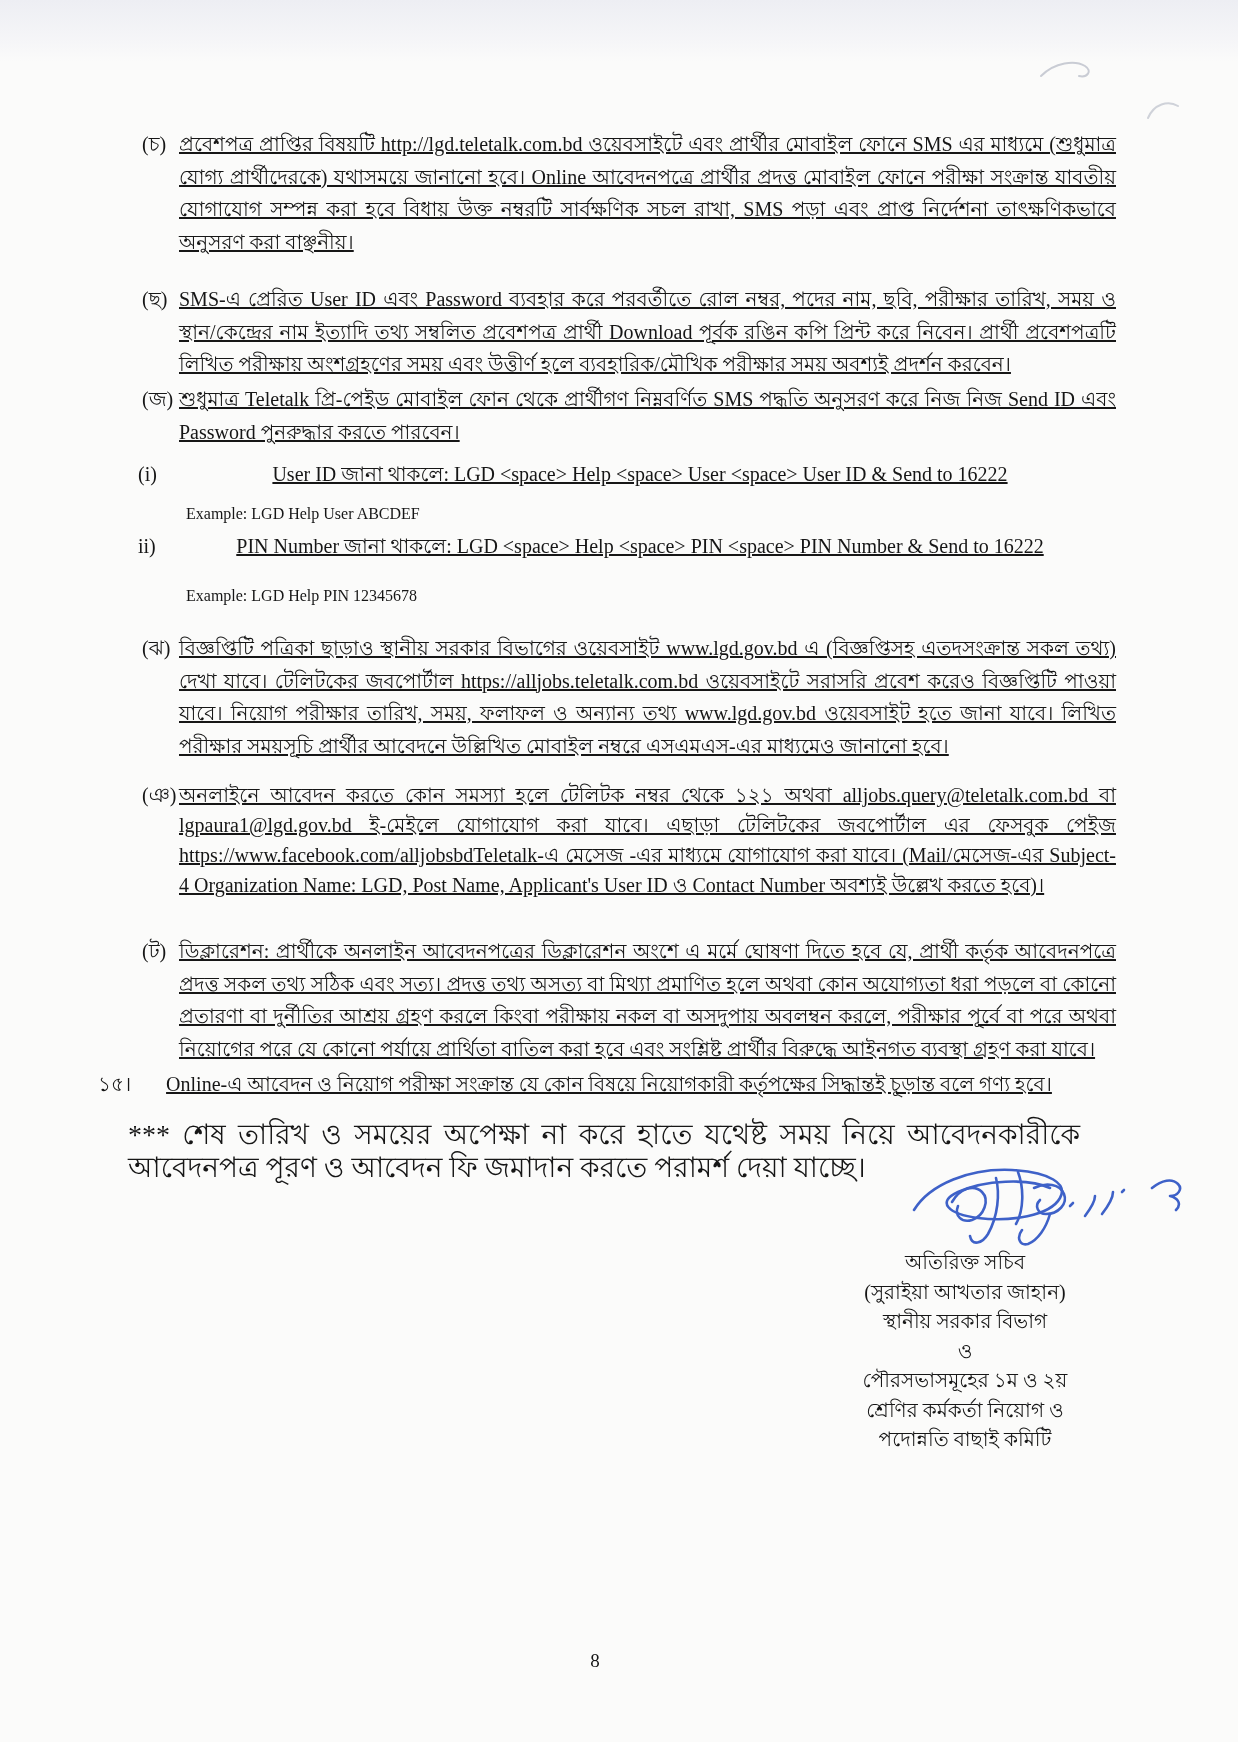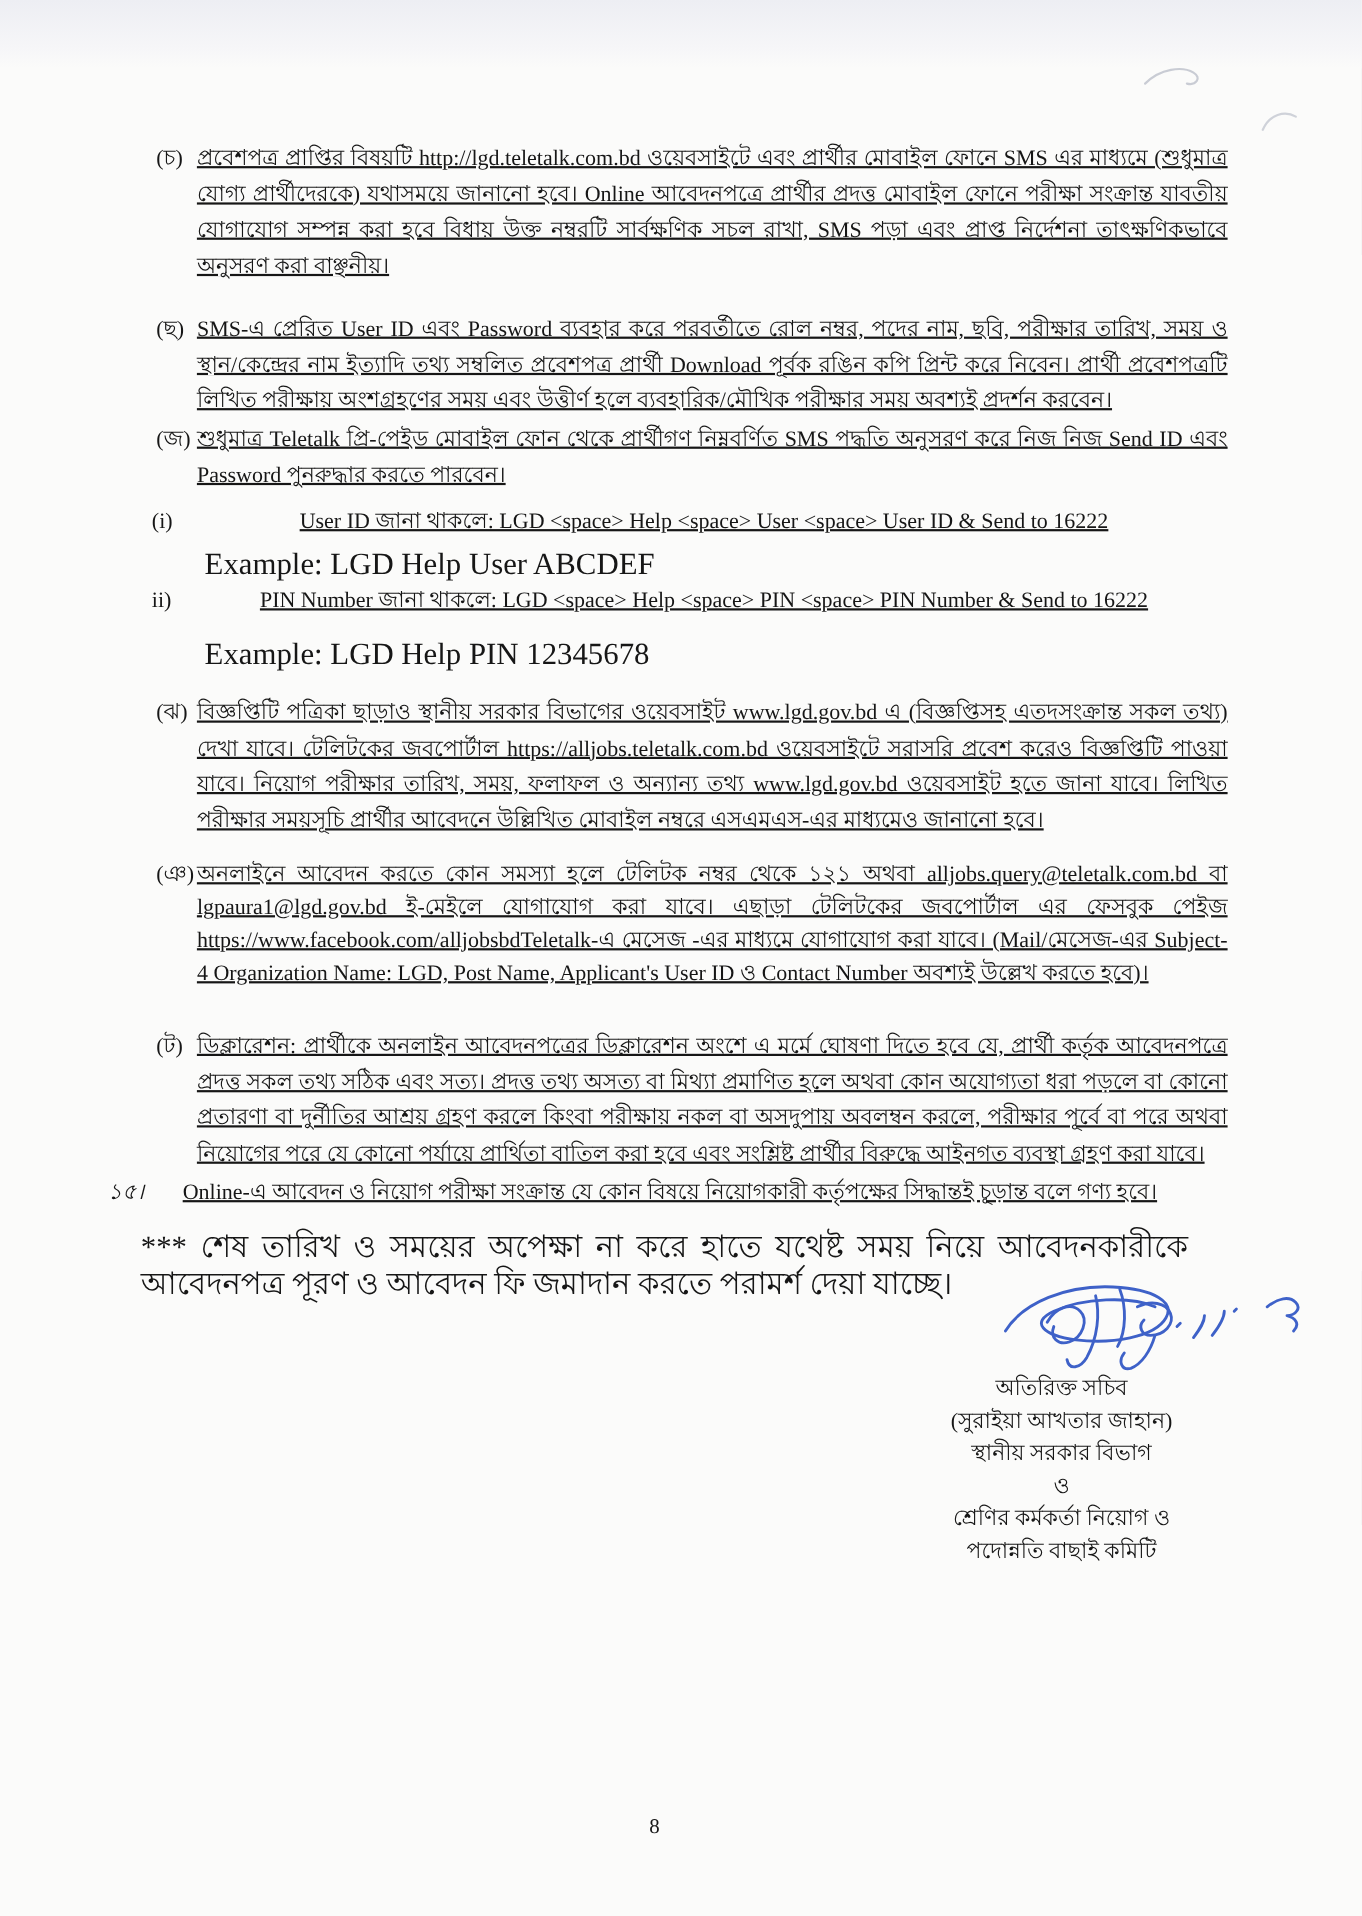--- a/index.html
+++ b/index.html
@@ -25,24 +25,24 @@
     font-size:20px;line-height:32.5px;
   }
   .item .marker{flex:0 0 37px;}
   .item .body{flex:1;text-align:justify;text-decoration:underline;}
   .item.nojust .body{text-align:center;}
   .item.tight{line-height:30px;}
   .sms{left:138px;}
   .sms .marker{flex:0 0 30px;}
   .example{
     position:absolute;left:186px;
-    font-size:28px;line-height:32px;
+    font-size:16px;line-height:32px;
   }
   .item15{left:98px;}
-  .item15 .marker{flex:0 0 48px;font-style:italic;}
+  .item15 .marker{flex:0 0 48px;}
   .advice{
     position:absolute;left:128px;width:952px;
     font-size:28px;line-height:33px;text-align:justify;
   }
   .sig-block{
     position:absolute;left:800px;top:1248px;width:330px;
     text-align:center;
     font-size:20px;line-height:29.5px;
   }
   .sig-ink{position:absolute;left:900px;top:1158px;}
@@ -131,18 +131,19 @@
       <path d="M222,34 l2,-2"></path>
       <path d="M252,30 c10,-8 20,-10 26,-4 c5,5 0,12 -8,12 c8,2 12,8 6,14"></path>
     </g>
   </svg>
 
   <div class="sig-block">
     <div>অতিরিক্ত সচিব</div>
     <div>(সুরাইয়া আখতার জাহান)</div>
     <div>স্থানীয় সরকার বিভাগ</div>
     <div>ও</div>
+    <div>পৌরসভাসমূহের ১ম ও ২য়</div>
     <div>শ্রেণির কর্মকর্তা নিয়োগ ও</div>
     <div>পদোন্নতি বাছাই কমিটি</div>
   </div>
 
   <div class="pagenum">8</div>
 </div>
 
 </body></html>

